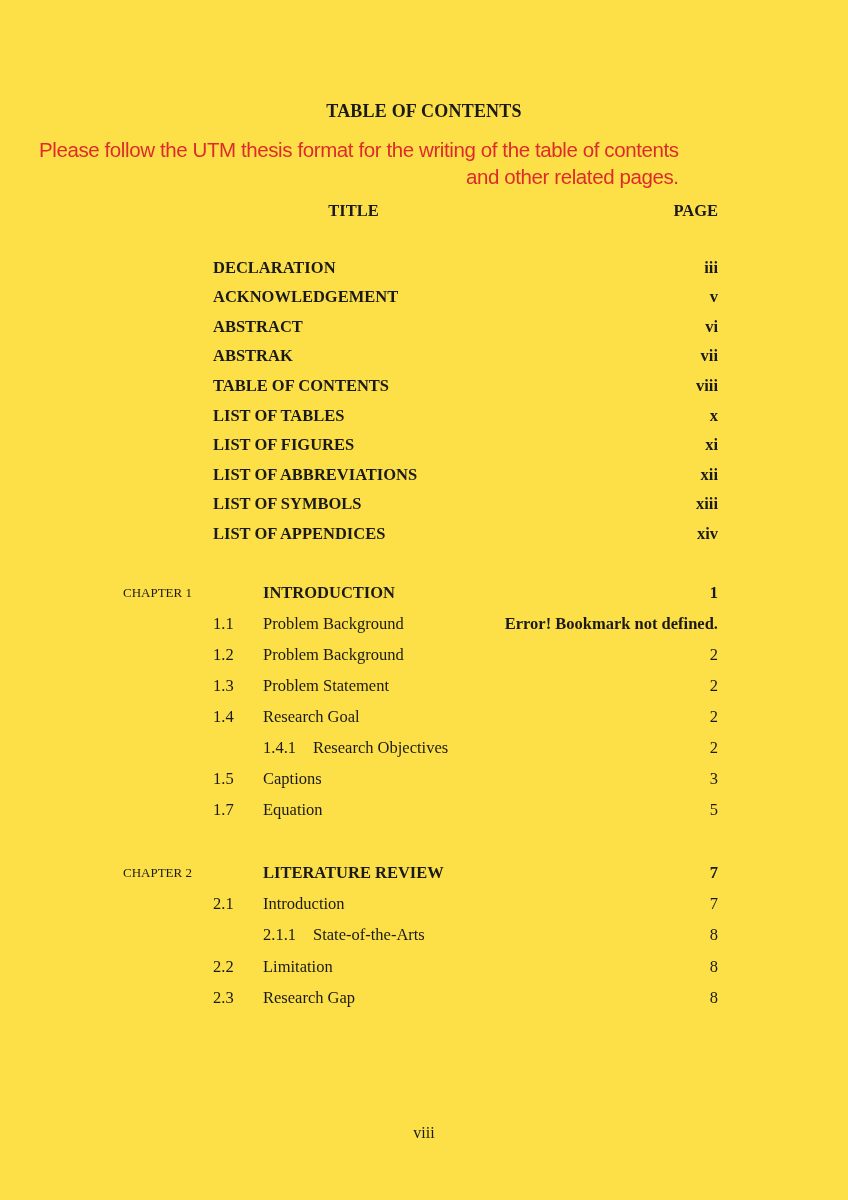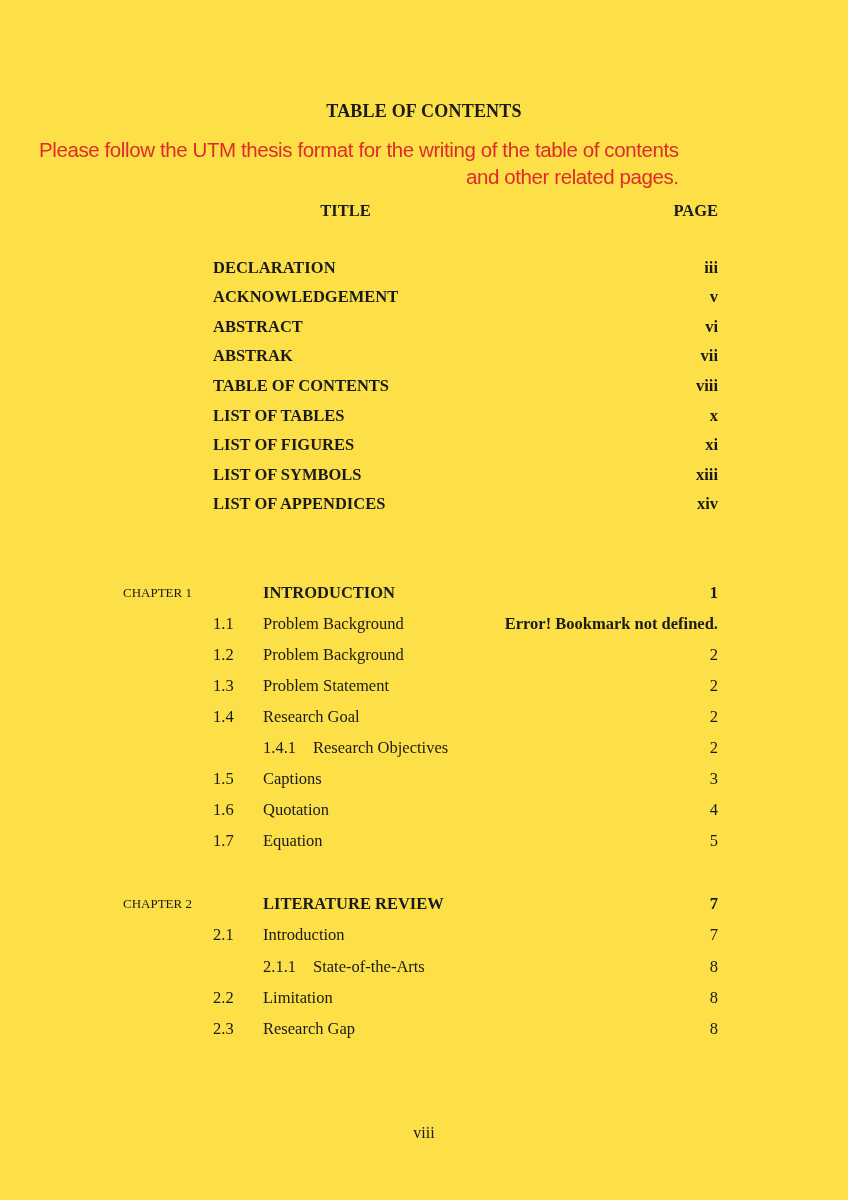--- a/index.html
+++ b/index.html
@@ -42,21 +42,21 @@
   }
   .col-headers {
     position: absolute;
     top: 201px;
     left: 0;
     width: 848px;
     height: 20px;
   }
   .title-header {
     position: absolute;
-    left: 0;
+    left: 8px;
     width: 691px;
     text-align: center;
     font-weight: bold;
     font-size: 16.5px;
   }
   .page-header {
     position: absolute;
     right: 130px;
     font-weight: bold;
     font-size: 16.5px;
@@ -188,20 +188,24 @@
     <span class="fm-label">TABLE OF CONTENTS</span>
     <span class="page-num bold">viii</span>
   </div>
       <div class="fm-row">
     <span class="fm-label">LIST OF TABLES</span>
     <span class="page-num bold">x</span>
   </div>
       <div class="fm-row">
     <span class="fm-label">LIST OF FIGURES</span>
     <span class="page-num bold">xi</span>
+  </div>
+      <div class="fm-row">
+    <span class="fm-label">LIST OF ABBREVIATIONS</span>
+    <span class="page-num bold">xii</span>
   </div>
       <div class="fm-row">
     <span class="fm-label">LIST OF SYMBOLS</span>
     <span class="page-num bold">xiii</span>
   </div>
       <div class="fm-row">
     <span class="fm-label">LIST OF APPENDICES</span>
     <span class="page-num bold">xiv</span>
   </div>
     </div>
@@ -238,25 +242,20 @@
     <span class="sec-num">1.4.1</span>
     <span class="sec-title">Research Objectives</span>
     <span class="page-num">2</span>
   </div>
           <div class="row">
     <span class="sec-num">1.5</span>
     <span class="sec-title">Captions</span>
     <span class="page-num">3</span>
   </div>
           <div class="row">
-    <span class="sec-num">1.6</span>
-    <span class="sec-title">Quotation</span>
-    <span class="page-num">4</span>
-  </div>
-          <div class="row">
     <span class="sec-num">1.7</span>
     <span class="sec-title">Equation</span>
     <span class="page-num">5</span>
   </div>
         </div>
   </div>
       <div class="chapter-block">
     <div class="row">
       <span class="ch-label">CHAPTER 2</span>
       <span class="ch-title">LITERATURE REVIEW</span>

